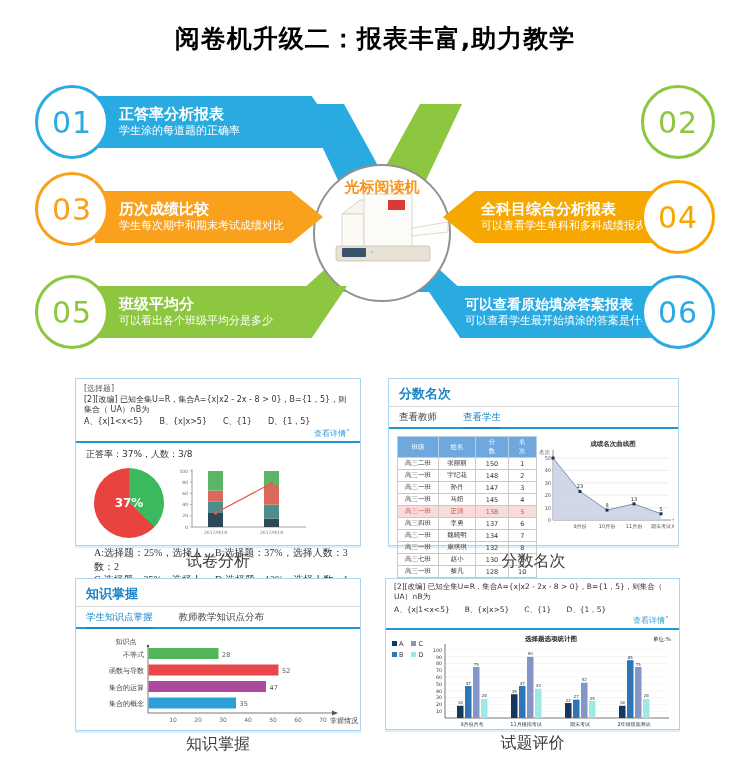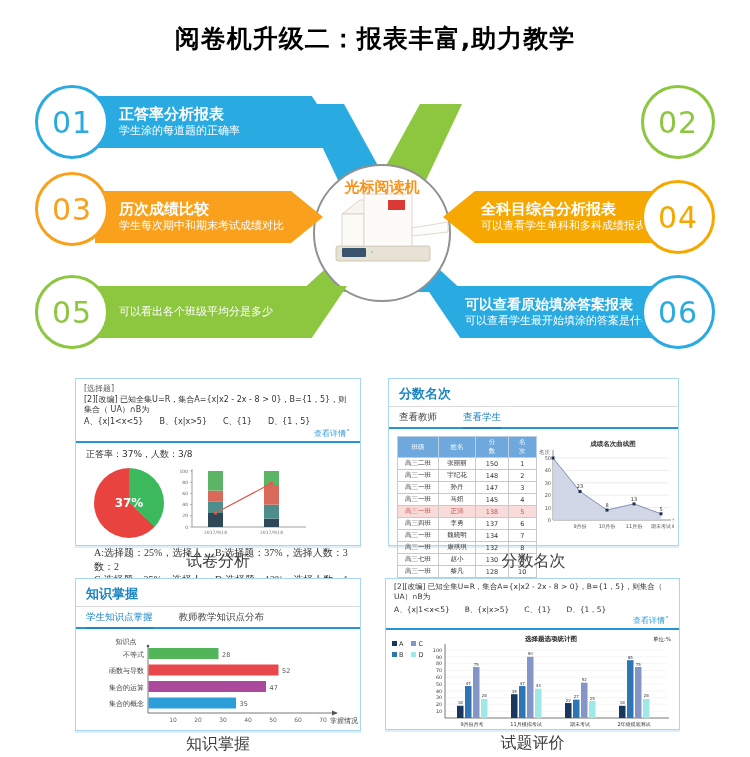--- a/index.html
+++ b/index.html
@@ -116,20 +116,21 @@
     </div>
     <div class="banner b3" style="background: rgb(249, 161, 29);">
       <div class="b-title">历次成绩比较</div>
       <div class="b-desc">学生每次期中和期末考试成绩对比</div>
     </div>
     <div class="banner b4" style="background: rgb(246, 168, 0);">
       <div class="b-title">全科目综合分析报表</div>
       <div class="b-desc">可以查看学生单科和多科成绩报表</div>
     </div>
     <div class="banner b5" style="background: rgb(141, 198, 63);">
+      <div class="b-title">班级平均分</div>
       <div class="b-desc">可以看出各个班级平均分是多少</div>
     </div>
     <div class="banner b6" style="background: rgb(41, 171, 226);">
       <div class="b-title">可以查看原始填涂答案报表</div>
       <div class="b-desc">可以查看学生最开始填涂的答案是什么</div>
     </div>
 
     <div class="numcircle c1" style="border-color: rgb(41, 171, 226); color: rgb(41, 171, 226);">01</div>
     <div class="numcircle c2" style="border-color: rgb(141, 198, 63); color: rgb(141, 198, 63);">02</div>
     <div class="numcircle c3" style="border-color: rgb(249, 161, 29); color: rgb(249, 161, 29);">03</div>

